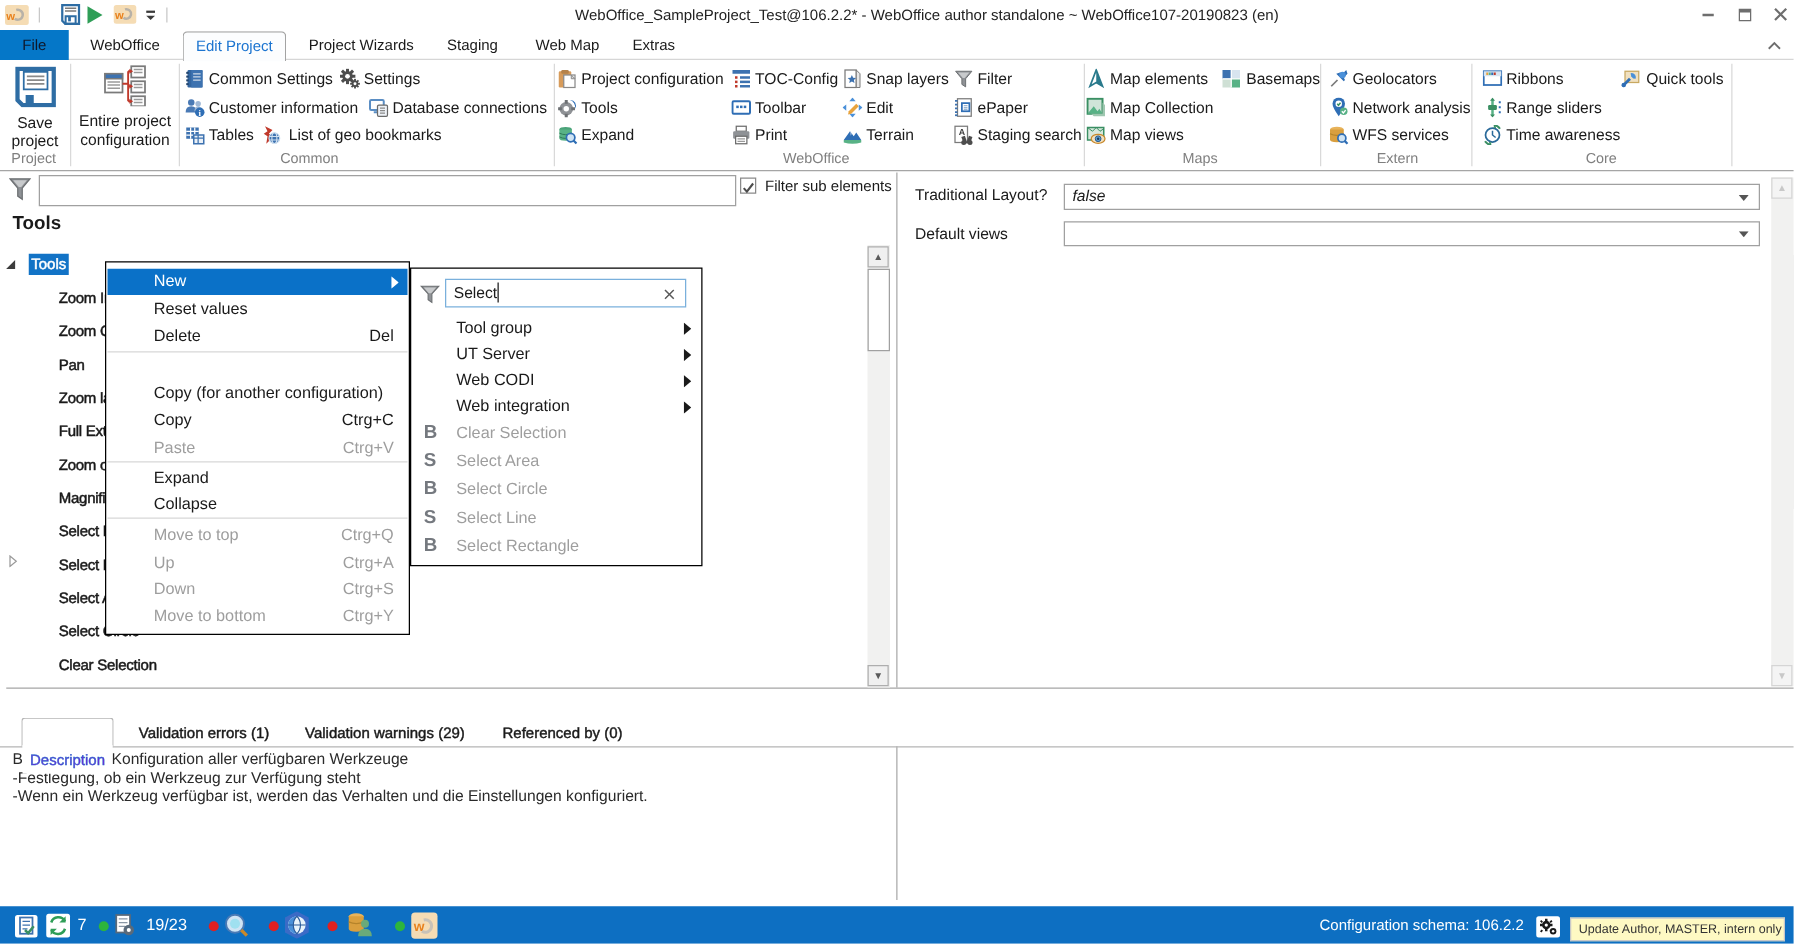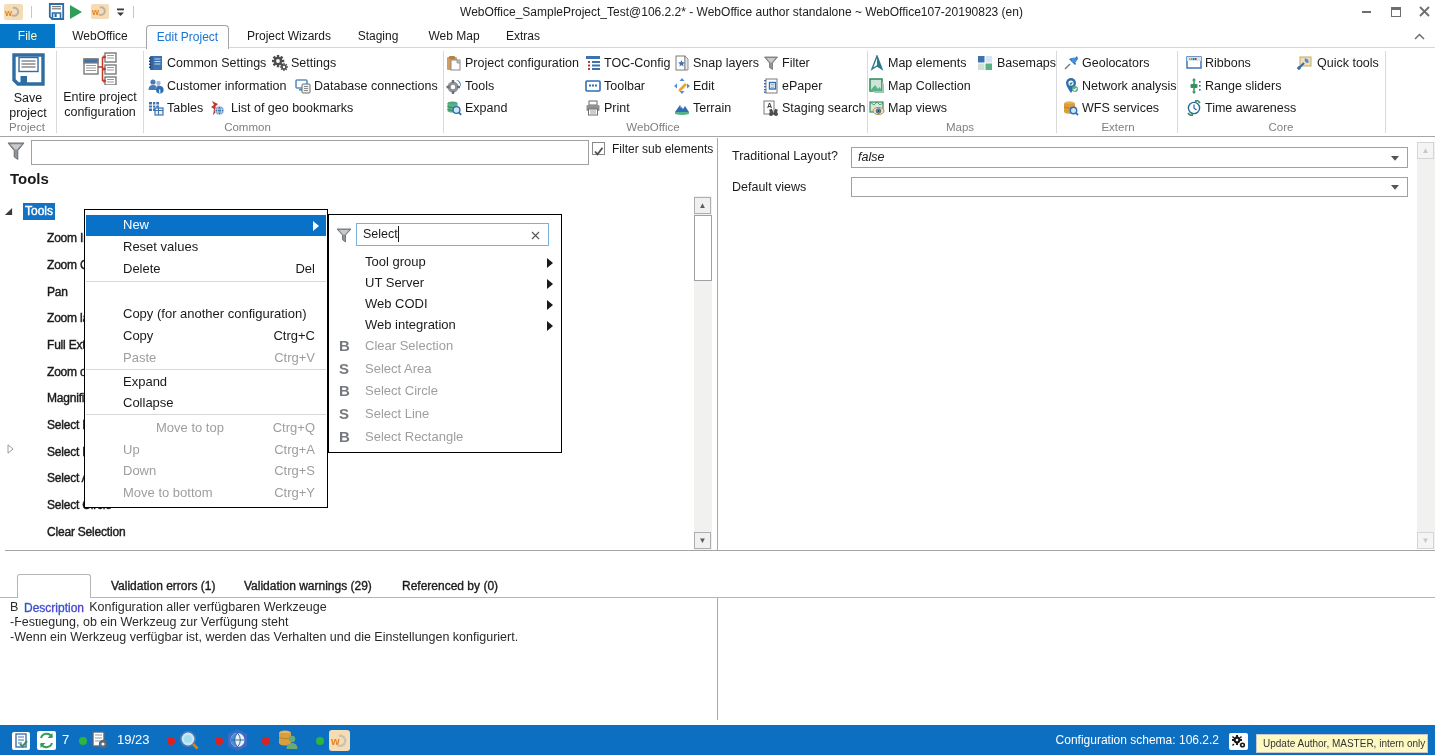--- a/index.html
+++ b/index.html
@@ -7,21 +7,21 @@
   font-family:"Liberation Sans", sans-serif; color:#1a1a1a; }
 .abs { position:absolute; }
 #app { position:relative; width:1435px; height:755px; background:#fff; }
 
 #titlebar { left:0; top:0; width:1435px; height:24px; background:#fff; }
 #title-text { left:48px; right:0; top:5px; text-align:center; font-size:12px; color:#222; }
 
 #tabrow { left:0; top:24px; width:1435px; height:24px; background:#fff; }
 #tabrow .bline { position:absolute; left:0; bottom:0; width:1435px; height:1px; background:#d6d6d6; }
 .tab { position:absolute; top:0; height:24px; line-height:24px; font-size:12px; color:#1a1a1a; text-align:center; }
-#tab-file { left:0; width:55px; background:#0577c8; color:#fef9c3; }
+#tab-file { left:0; width:55px; background:#0577c8; color:#0f172a; }
 #tab-active { left:146px; width:83px; top:1px; background:#fcfdfe; border:1px solid #a3a3a3; border-bottom:none; border-radius:4px 4px 0 0; color:#1b74d0; z-index:2; height:24px; line-height:22px; }
 
 #ribbon { left:0; top:48px; width:1435px; height:89px; background:#fff; border-bottom:1px solid #a5a5a5; }
 .rsep { position:absolute; top:3px; height:82px; width:1px; background:#d9d9d9; }
 .rlabel { position:absolute; top:73px; font-size:11.5px; color:#7f7f7f; text-align:center; }
 .ritem { position:absolute; height:18px; font-size:12.5px; color:#1a1a1a; white-space:nowrap; }
 .ritem svg { position:absolute; left:0; top:1px; }
 .ritem span { position:absolute; left:19px; top:2px; }
 .bigbtn { position:absolute; text-align:center; font-size:12.5px; color:#1a1a1a; }
 
@@ -549,21 +549,21 @@
         <span class="sc">Ctrg+V</span>
       </div>
     <div class="msep" style="top:159px;"></div>
     <div class="mrow" style="top:162px;">
         <span class="lab">Expand</span>
       </div>
     <div class="mrow" style="top:183px;">
         <span class="lab">Collapse</span>
       </div>
     <div class="msep" style="top:204px;"></div>
-    <div class="mrow gray" style="top:208px;margin-left:33px;">
+    <div class="mrow gray" style="top:208px;">
         <span class="lab">Move to top</span>
         <span class="sc">Ctrg+Q</span>
       </div>
     <div class="mrow gray" style="top:230px;">
         <span class="lab">Up</span>
         <span class="sc">Ctrg+A</span>
       </div>
     <div class="mrow gray" style="top:273px;">
         <span class="lab">Move to bottom</span>
         <span class="sc">Ctrg+Y</span>

